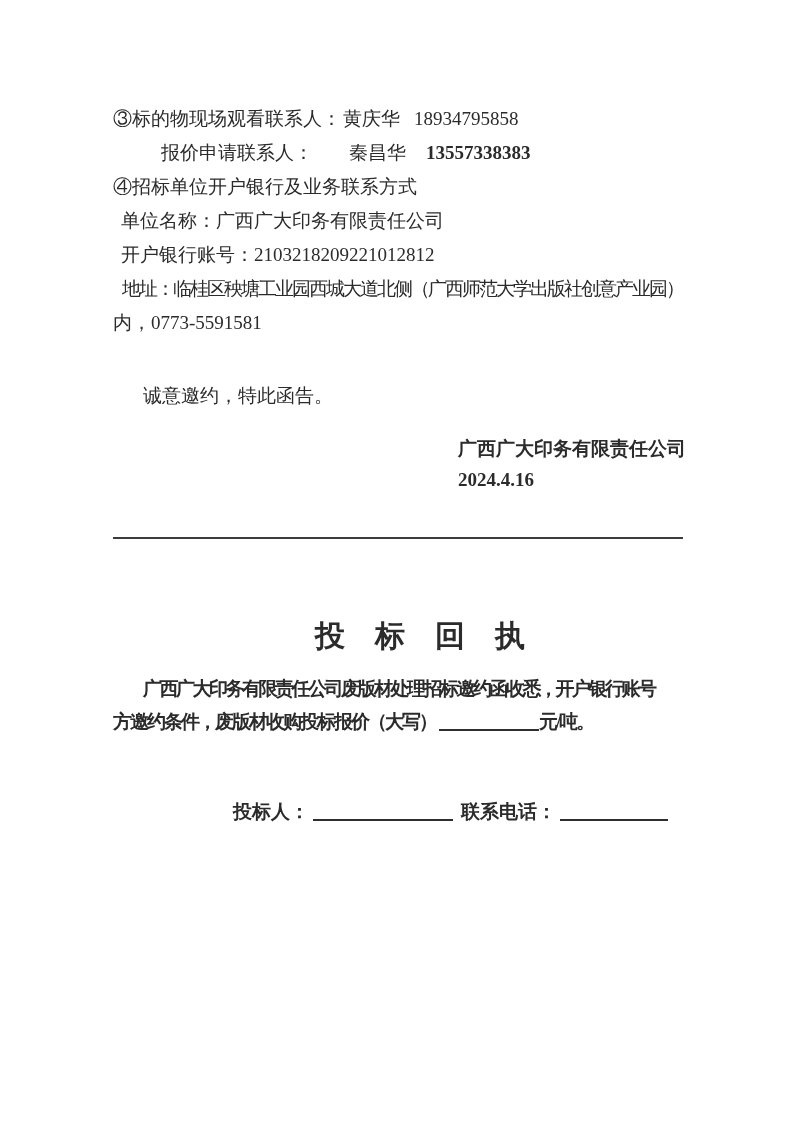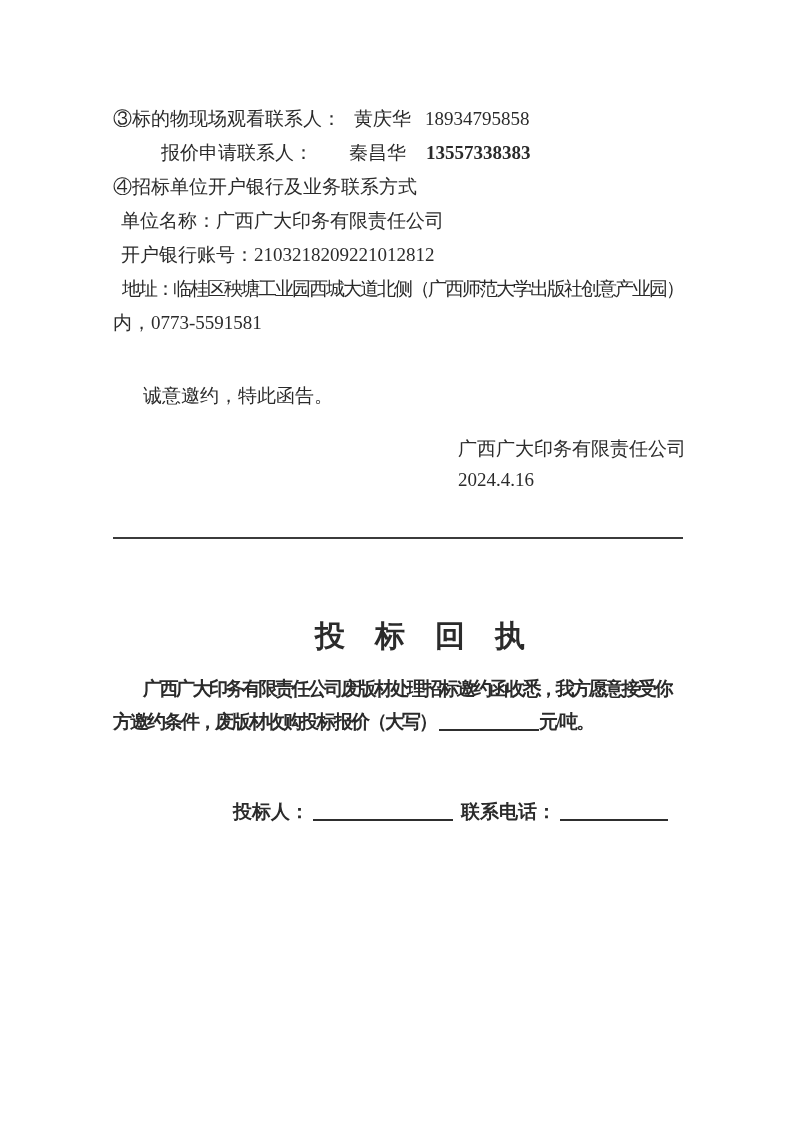--- a/index.html
+++ b/index.html
@@ -20,31 +20,32 @@
   .content {
     padding: 102px 117px 0 113px;
   }
   .line {
     line-height: 34px;
     white-space: nowrap;
   }
   .indent2   { padding-left: 48px; }
   .indent05  { padding-left: 8px; }
   .tight     { letter-spacing: -2px; text-align: right; }
-  .contact .c-name  { margin-left: 13px; }
+  .contact .c-name  { margin-left: 2px; }
   .contact .c-phone { margin-left: 14px; }
   .contact2 .c-name  { margin-left: 36px; }
   .contact2 .c-phone { margin-left: 20px; font-weight: bold; }
   .closing {
     margin-top: 39px;
     padding-left: 30px;
   }
   .sig-block {
     margin-top: 20px;
     margin-left: 345px;
+    font-weight: bold;
   }
   .sig-block .line { line-height: 31px; }
   .divider {
     margin: 42px 0 0 0;
     border: none;
     border-top: 2px solid #3b3b3b;
     height: 0;
   }
   .reply-title {
     margin-top: 75px;
@@ -119,21 +120,21 @@
     <div class="sig-block">
       <div class="line">广西广大印务有限责任公司</div>
       <div class="line">2024.4.16</div>
     </div>
 
     <hr class="divider">
 
     <div class="reply-title">投　标　回　执</div>
 
     <div class="reply-para">
-      <div class="pline pline-first">广西广大印务有限责任公司废版材处理招标邀约函收悉，我方愿意接受你</div>
+      <div class="pline pline-first">广西广大印务有限责任公司废版材处理招标邀约函收悉，开户银行账号</div>
       <div class="pline pline-second">
         <span>方邀约条件，废版材收购投标报价（大写）</span><span class="blank blank-price"></span><span>元/吨。</span>
       </div>
     </div>
 
     <div class="sig-row">
       <span>投标人：</span><span class="blank blank-bidder"></span><span class="phone-label">联系电话：</span><span class="blank blank-phone"></span>
     </div>
 
 

